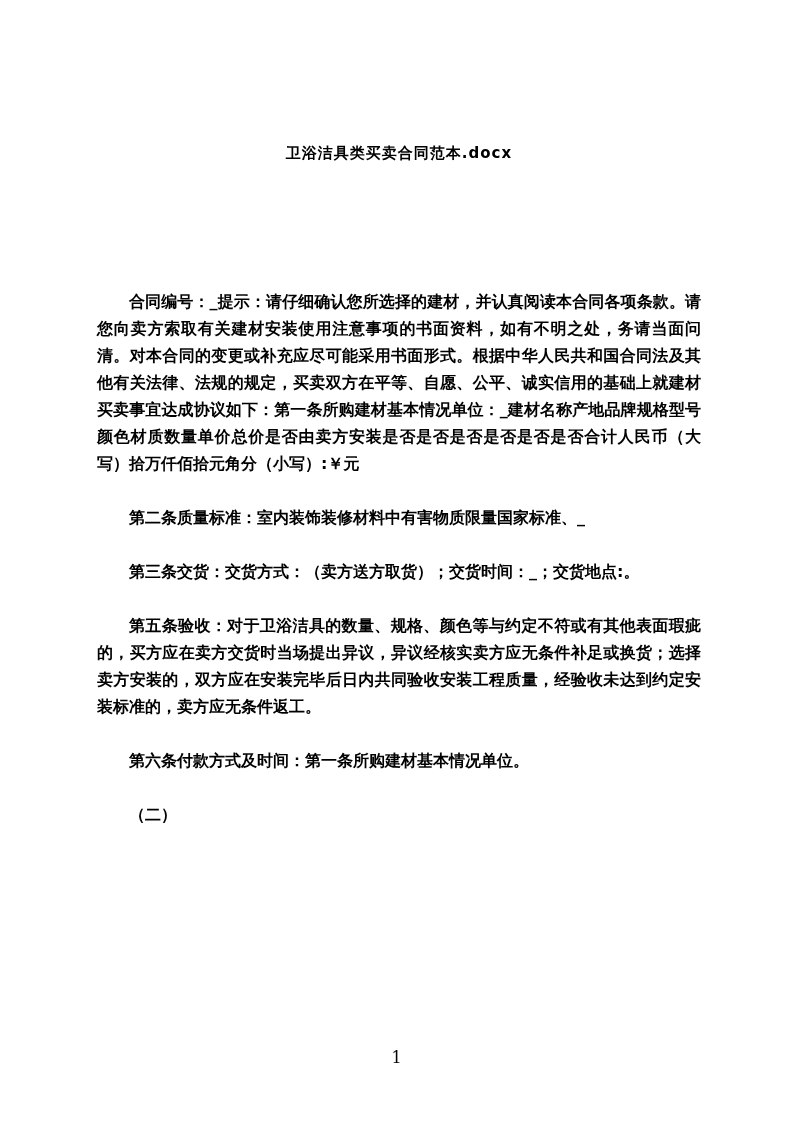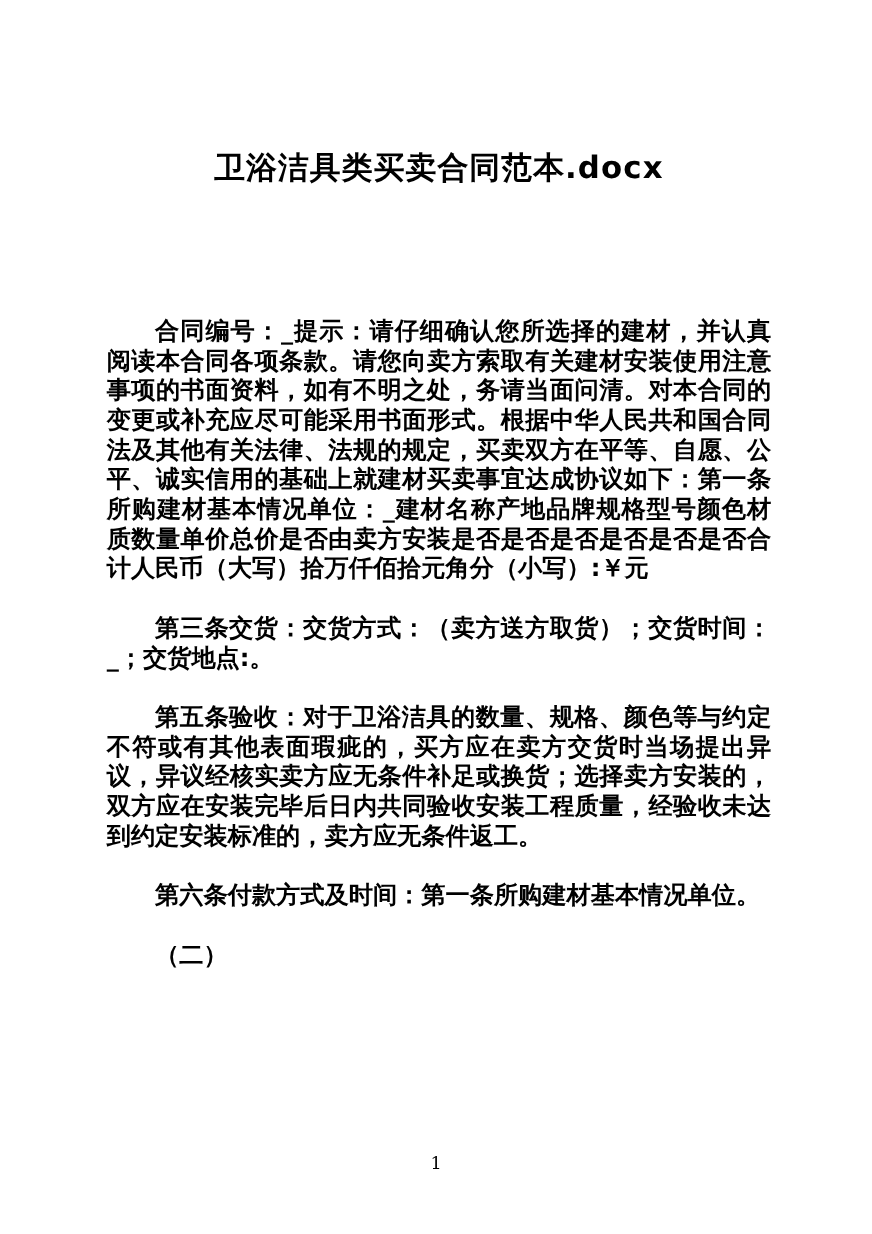--- a/index.html
+++ b/index.html
@@ -15,31 +15,31 @@
     background: #ffffff;
     box-sizing: border-box;
     padding: 138px 92px 0 97px;
     font-family: "DejaVu Sans", sans-serif;
     color: #000000;
     overflow: hidden;
   }
   .doc-title {
     margin: 0 0 120px 0;
     text-align: center;
-    font-size: 28px;
+    font-size: 15px;
     line-height: 30px;
     font-weight: bold;
     letter-spacing: 1px;
   }
   .doc-body {
     width: 604px;
   }
   .para {
     margin: 0 0 27px 0;
-    font-size: 22px;
+    font-size: 16px;
     line-height: 27px;
     font-weight: bold;
     text-indent: 2em;
     text-align: justify;
     word-break: break-all;
     letter-spacing: 0;
   }
   .page-number {
     position: absolute;
     top: 1048px;
@@ -54,20 +54,21 @@
 </style>
 </head>
 <body>
 
 <div class="page">
 
   <h1 class="doc-title">卫浴洁具类买卖合同范本.docx</h1>
 
   <div class="doc-body">
     <p class="para">合同编号：_提示：请仔细确认您所选择的建材，并认真阅读本合同各项条款。请您向卖方索取有关建材安装使用注意事项的书面资料，如有不明之处，务请当面问清。对本合同的变更或补充应尽可能采用书面形式。根据中华人民共和国合同法及其他有关法律、法规的规定，买卖双方在平等、自愿、公平、诚实信用的基础上就建材买卖事宜达成协议如下：第一条所购建材基本情况单位：_建材名称产地品牌规格型号颜色材质数量单价总价是否由卖方安装是否是否是否是否是否是否合计人民币（大写）拾万仟佰拾元角分（小写）:￥元</p>
+    <p class="para">第二条质量标准：室内装饰装修材料中有害物质限量国家标准、_</p>
     <p class="para">第三条交货：交货方式：（卖方送方取货）；交货时间：_；交货地点:。</p>
     <p class="para">第五条验收：对于卫浴洁具的数量、规格、颜色等与约定不符或有其他表面瑕疵的，买方应在卖方交货时当场提出异议，异议经核实卖方应无条件补足或换货；选择卖方安装的，双方应在安装完毕后日内共同验收安装工程质量，经验收未达到约定安装标准的，卖方应无条件返工。</p>
     <p class="para">第六条付款方式及时间：第一条所购建材基本情况单位。</p>
     <p class="para">（二）</p>
   </div>
 
   <div class="page-number">1</div>
 
 </div>
 

